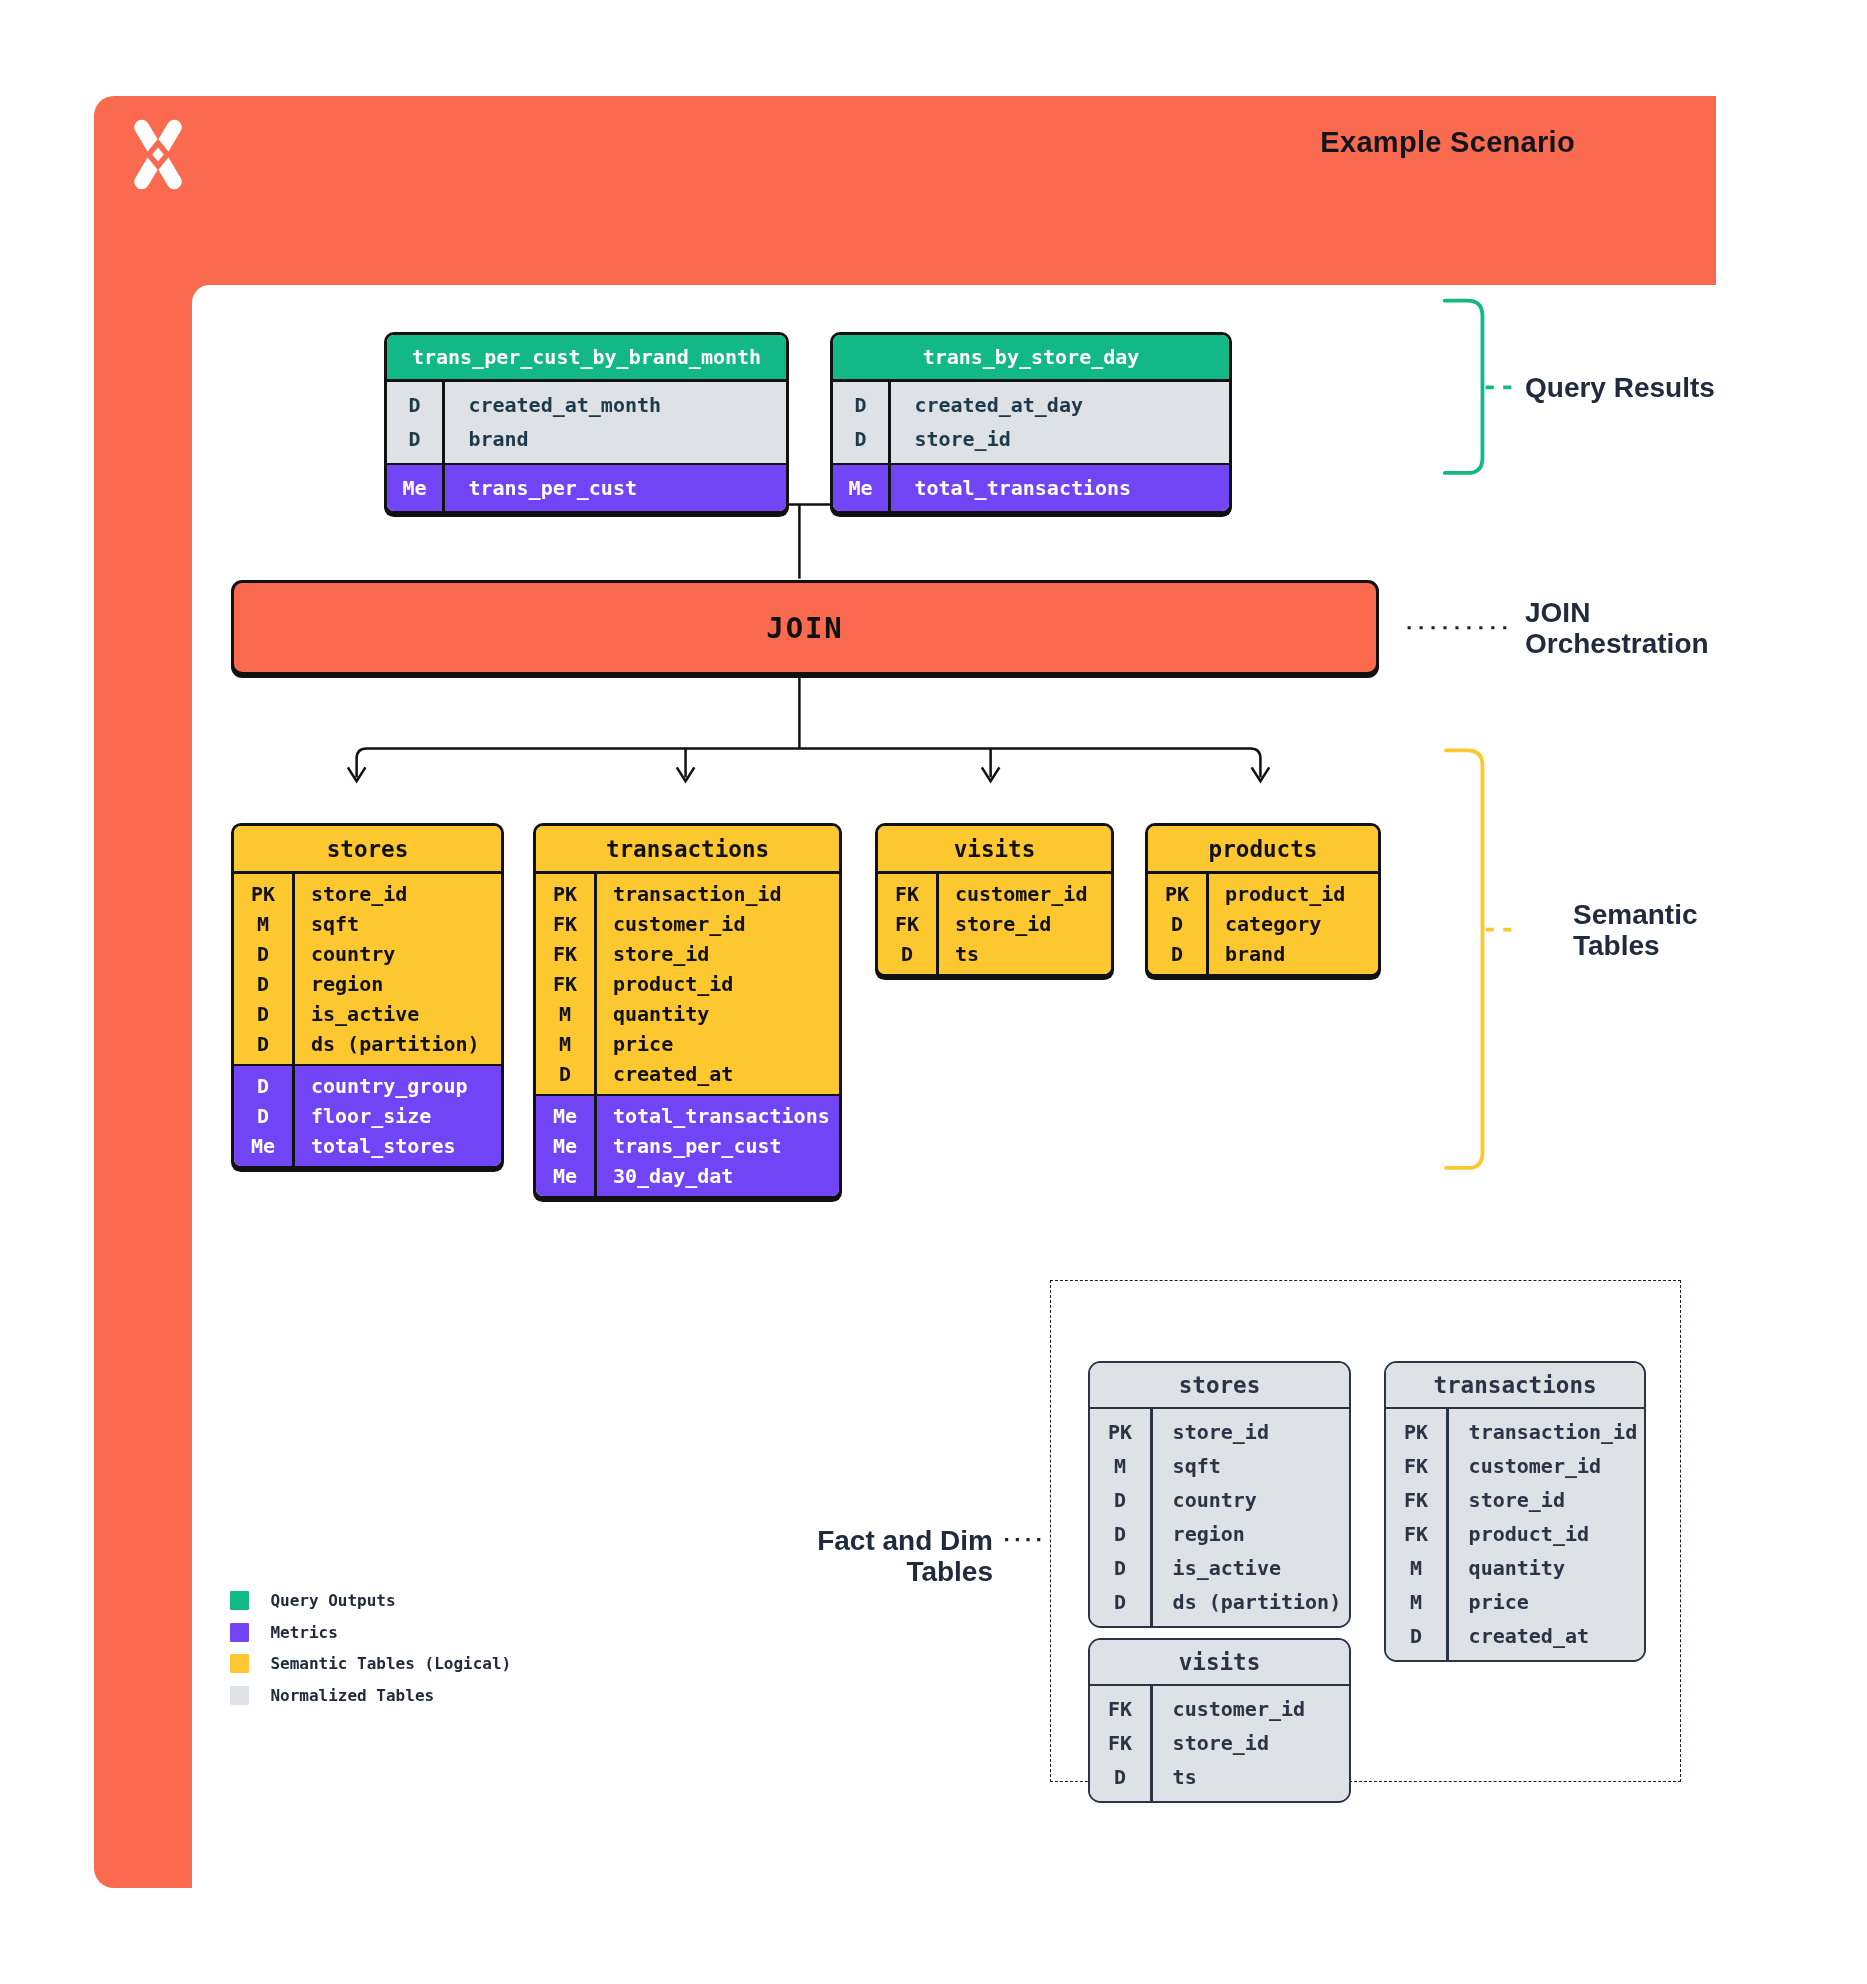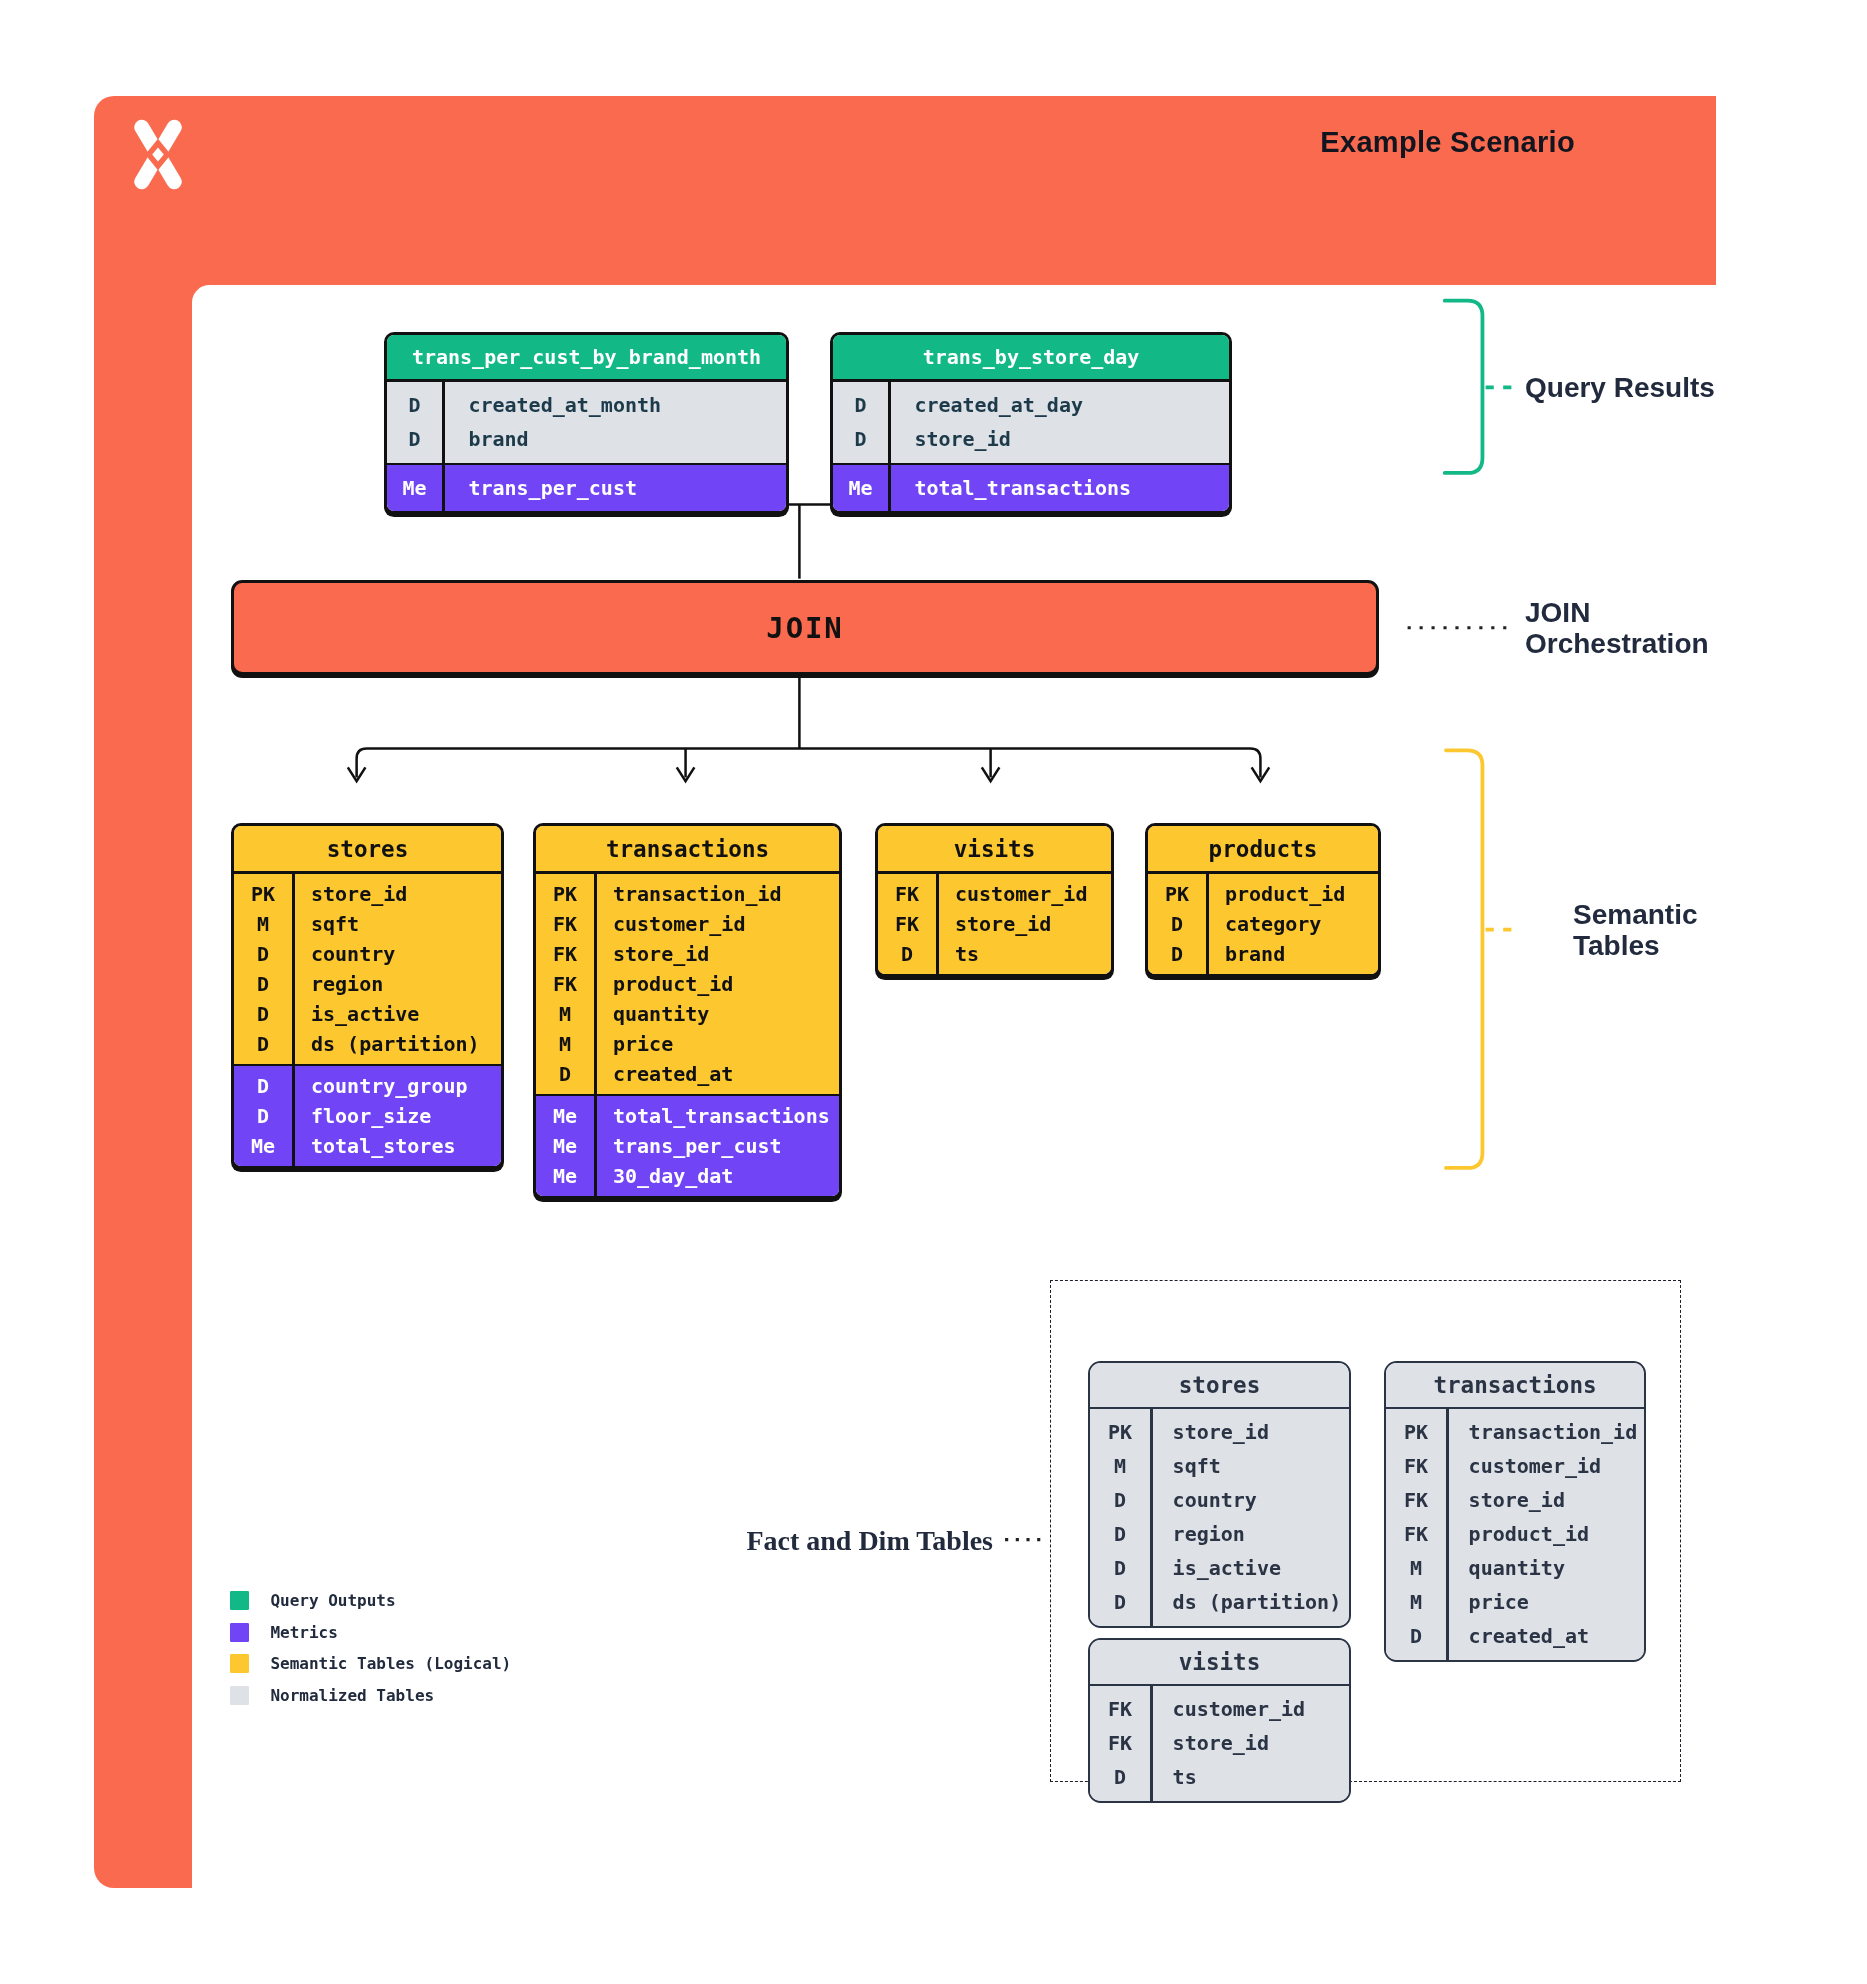--- a/index.html
+++ b/index.html
@@ -316,21 +316,21 @@
 
   <div class="ann" style="left:1525px;top:372px;">Query Results</div>
   <div class="ann" style="left:1525px;top:597px;">
     <div>JOIN</div>
     <div>Orchestration</div>
   </div>
   <div class="ann" style="left:1525px;top:899px;margin-left:48px;">
     <div>Semantic</div>
     <div>Tables</div>
   </div>
-  <div class="ann" style="left:723px;top:1525px;width:270px;text-align:right;font-family:Liberation Serif, serif;">Fact and Dim Tables</div>
+  <div class="ann" style="left:723px;top:1525px;width:270px;text-align:right;">Fact and Dim Tables</div>
 
   <div class="fact-box"></div>
   <div class="tbl ntable" style="left:1088px;top:1321px;width:259px;">
       <div class="thead">stores</div>
       <div class="tbody">
         <div class="sec plain">
           <div class="row">
             <span class="key">PK</span>
             <span class="nm">store_id</span>
           </div>

